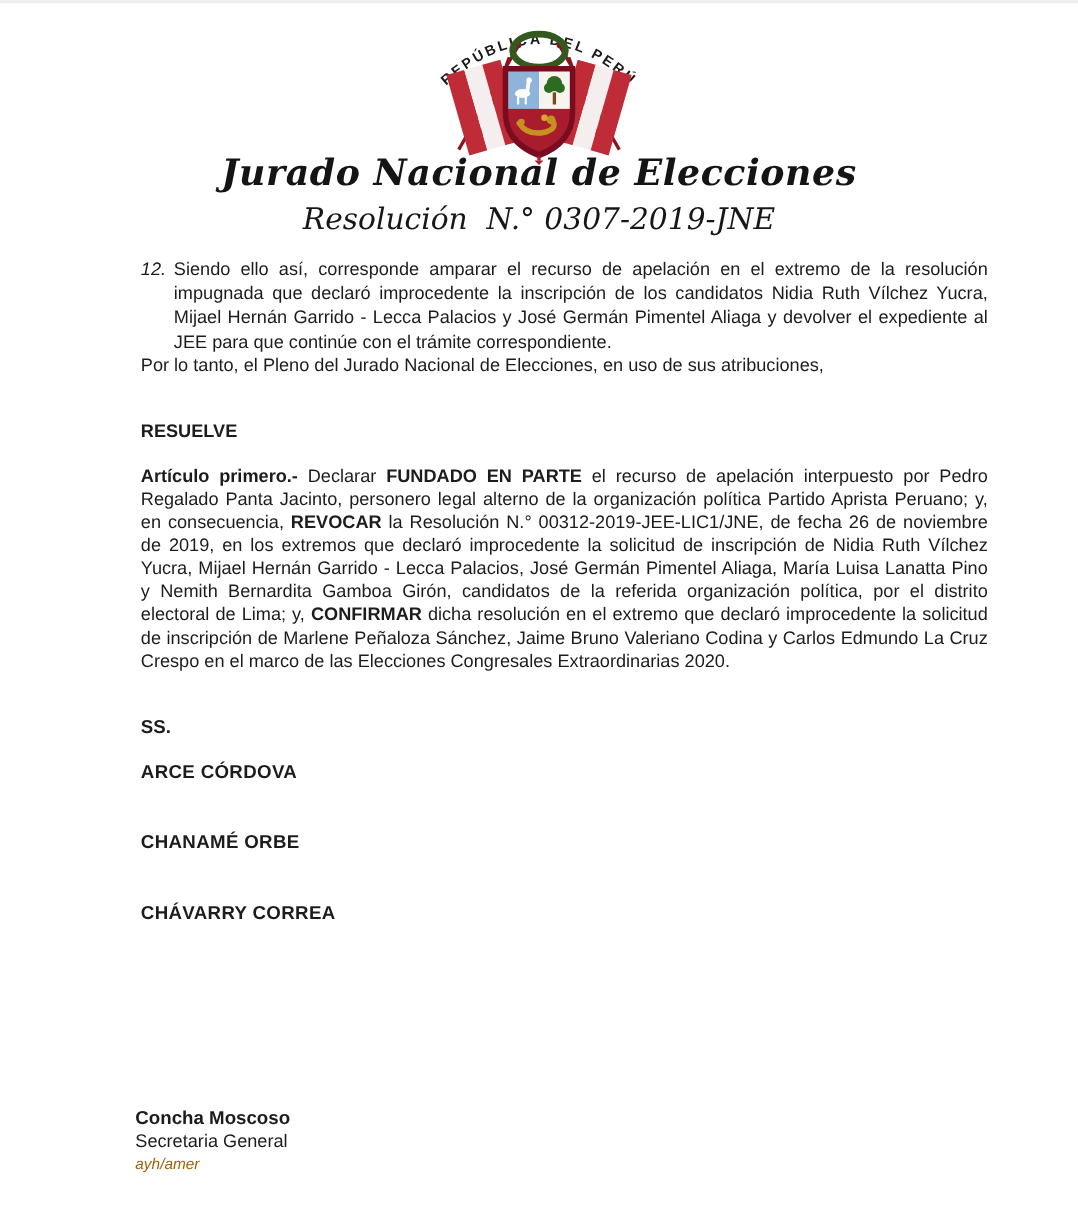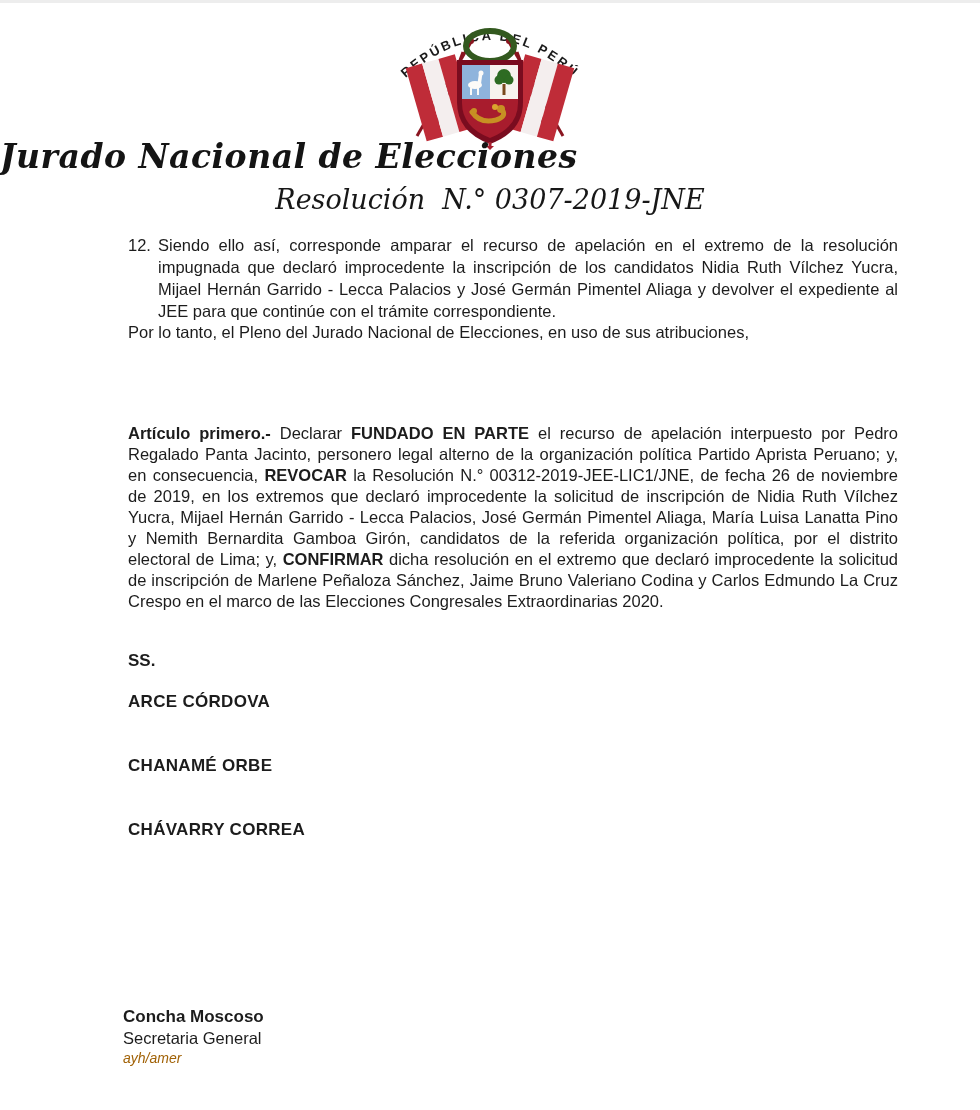--- a/index.html
+++ b/index.html
@@ -14,21 +14,21 @@
   .top-hairline{
     position:absolute;top:0;left:0;width:980px;height:3px;
     background:#ededed;
   }
   .emblem{
     position:absolute;top:8px;left:50%;transform:translateX(-50%);
     width:230px;height:142px;
   }
   .institution{
     position:absolute;top:136px;left:0;width:980px;
-    text-align:left;
+    text-align:center;
     font-family:"DejaVu Serif","Liberation Serif",serif;
     font-style:italic;font-weight:bold;
     font-size:33px;line-height:42px;
     color:#141414;
     letter-spacing:0.5px;
   }
   .resolution{
     position:absolute;top:184px;left:0;width:980px;
     text-align:center;
     font-family:"DejaVu Serif","Liberation Serif",serif;
@@ -36,21 +36,21 @@
     font-size:27px;line-height:32px;
     color:#171717;
     white-space:pre;
   }
   .para12{
     position:absolute;top:234px;left:128px;width:770px;
     display:flex;
   }
   .para12 .num{
     flex:0 0 30px;
-    font-size:16.5px;line-height:22px;
+    font-size:16.5px;line-height:22px;font-style:italic;
   }
   .para12 .txt{
     flex:1;
     font-size:16.5px;line-height:22px;
     text-align:justify;
     margin:0;
   }
   .por-lo-tanto{
     position:absolute;top:321px;left:128px;width:770px;
     font-size:16.5px;line-height:22px;margin:0;
@@ -162,20 +162,21 @@
 
   <div class="resolution">Resolución  N.° 0307-2019-JNE</div>
 
   <div class="para12">
     <span class="num">12.</span>
     <p class="txt">Siendo ello así, corresponde amparar el recurso de apelación en el extremo de la resolución impugnada que declaró improcedente la inscripción de los candidatos Nidia Ruth Vílchez Yucra, Mijael Hernán Garrido - Lecca Palacios y José Germán Pimentel Aliaga y devolver el expediente al JEE para que continúe con el trámite correspondiente.</p>
   </div>
 
   <p class="por-lo-tanto">Por lo tanto, el Pleno del Jurado Nacional de Elecciones, en uso de sus atribuciones,</p>
 
+  <p class="resuelve">RESUELVE</p>
 
   <p class="articulo"><span class="b">Artículo primero.-</span><span> Declarar </span><span class="b">FUNDADO EN PARTE</span><span> el recurso de apelación interpuesto por Pedro Regalado Panta Jacinto, personero legal alterno de la organización política Partido Aprista Peruano; y, en consecuencia, </span><span class="b">REVOCAR</span><span> la Resolución N.° 00312-2019-JEE-LIC1/JNE, de fecha 26 de noviembre de 2019, en los extremos que declaró improcedente la solicitud de inscripción de Nidia Ruth Vílchez Yucra, Mijael Hernán Garrido - Lecca Palacios, José Germán Pimentel Aliaga, María Luisa Lanatta Pino y Nemith Bernardita Gamboa Girón, candidatos de la referida organización política, por el distrito electoral de Lima; y, </span><span class="b">CONFIRMAR</span><span> dicha resolución en el extremo que declaró improcedente la solicitud de inscripción de Marlene Peñaloza Sánchez, Jaime Bruno Valeriano Codina y Carlos Edmundo La Cruz Crespo en el marco de las Elecciones Congresales Extraordinarias 2020.</span></p>
 
   <div class="ss">SS.</div>
 
   <div class="signatures">
     <p class="signature">ARCE CÓRDOVA</p>
     <p class="signature">CHANAMÉ ORBE</p>
     <p class="signature">CHÁVARRY CORREA</p>
   </div>

